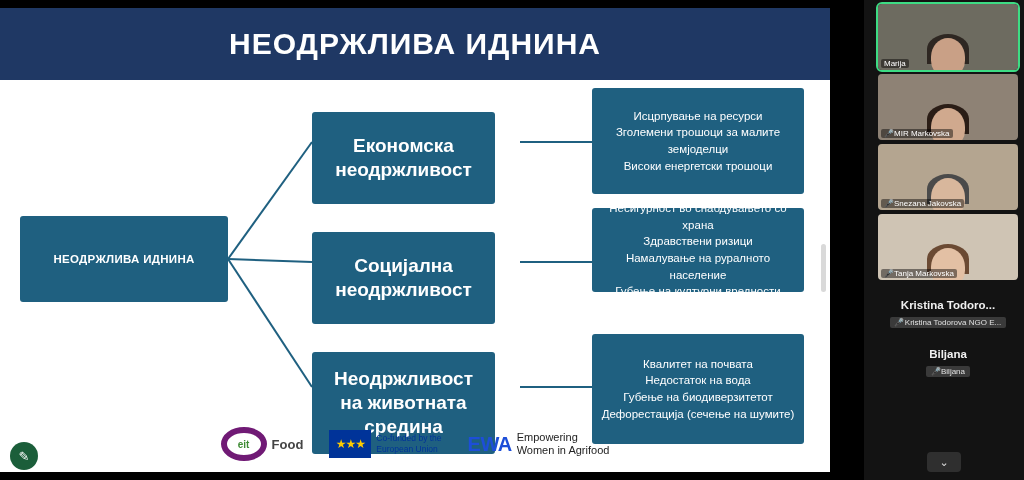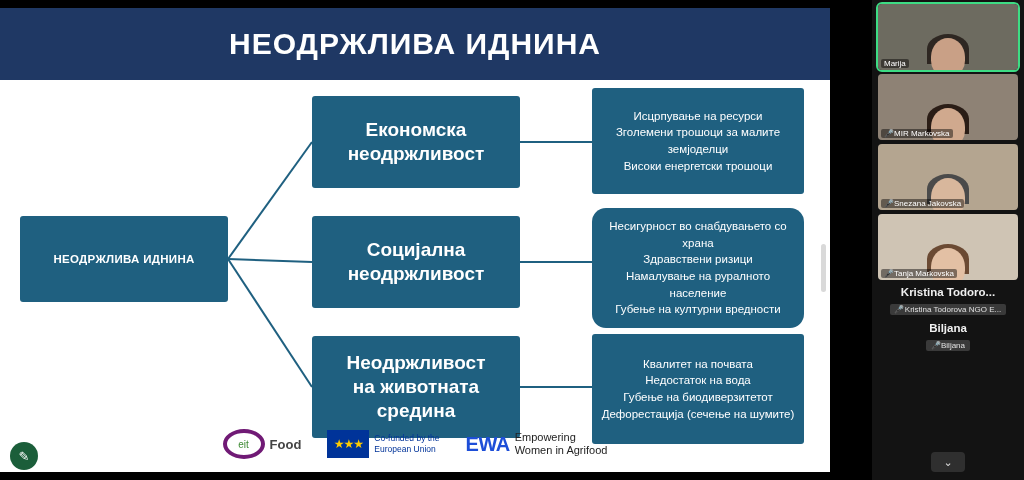--- a/index.html
+++ b/index.html
@@ -62,41 +62,42 @@
   }
   .node.root {
     left: 20px; top: 208px;
     width: 208px; height: 86px;
     font-size: 11.5px;
     font-weight: bold;
     letter-spacing: 0.3px;
   }
   .node.branch {
     left: 312px;
-    width: 208px;
+    width: 183px;
     font-size: 19px;
     font-weight: bold;
     line-height: 1.25;
     padding: 4px 24px;
+    margin-top: 16px;
   }
   #branch-1 { top: 88px; height: 92px; }
   #branch-2 { top: 208px; height: 92px; }
   #branch-3 { top: 328px; height: 102px; }
 
   .node.detail {
     left: 592px;
     width: 212px;
     font-size: 11.5px;
     line-height: 1.45;
     flex-direction: column;
     justify-content: center;
     padding: 0 8px;
   }
   #detail-1 { top: 80px; height: 106px; }
-  #detail-2 { top: 200px; height: 120px; border-radius: 14px; }
+  #detail-2 { top: 200px; height: 84px; }
   #detail-3 { top: 326px; height: 110px; }
   .detail-line { display: block; width: 100%; }
 
   #connectors {
     position: absolute;
     left: 0; top: 0;
     width: 830px; height: 464px;
     pointer-events: none;
   }
 
@@ -106,25 +107,25 @@
     left: 0; bottom: 6px;
     width: 830px; height: 44px;
     display: flex;
     align-items: center;
     justify-content: center;
     gap: 26px;
   }
   .logo { display: flex; align-items: center; gap: 5px; }
   #eit-logo .eit-badge {
     width: 34px; height: 22px;
-    border: 4px solid #701a75;
+    border: 6px solid #701a75;
     border-radius: 50%;
     color: #3d8b33;
     font-size: 10px;
-    font-weight: normal;
+    font-weight: bold;
     display: flex; align-items: center; justify-content: center;
   }
   #eit-logo .eit-word {
     color: #444; font-size: 13px; font-weight: bold;
   }
   #eu-logo .eu-flag {
     width: 42px; height: 28px;
     background: #003399;
     display: flex; align-items: center; justify-content: center;
     color: #ffcc00; font-size: 12px; letter-spacing: -1px;
@@ -158,20 +159,21 @@
     border-radius: 3px;
   }
 
   
   #participants {
     position: absolute;
     right: 0; top: 0;
     width: 152px; height: 480px;
     background: #131313;
     color: #e8e8e8;
+    padding-left: 8px;
   }
   .tile {
     position: relative;
     margin: 4px 6px;
     height: 66px;
     border-radius: 4px;
     overflow: hidden;
     background: #2b2b2b;
   }
   .tile.active { outline: 2px solid #3ddc84; }
@@ -211,21 +213,21 @@
   }
   .mic-off {
     display: inline-block;
     width: 7px; height: 9px;
     position: relative;
     color: #ff5b5b;
     font-size: 8px;
     line-height: 9px;
   }
   .speaker-block {
-    margin-top: 6px;
+    margin-top: 19px;
     text-align: center;
   }
   .speaker-name {
     font-size: 11.5px;
     font-weight: bold;
     color: #f0f0f0;
   }
   .speaker-sub {
     margin: 5px auto 0;
     font-size: 8px;

